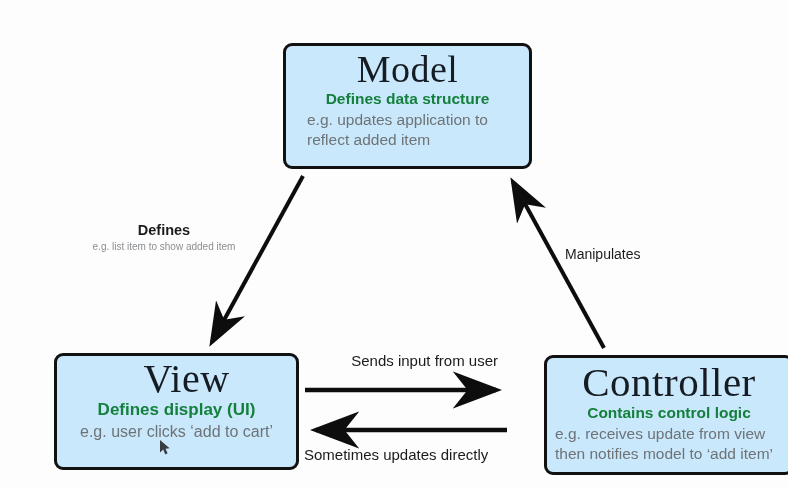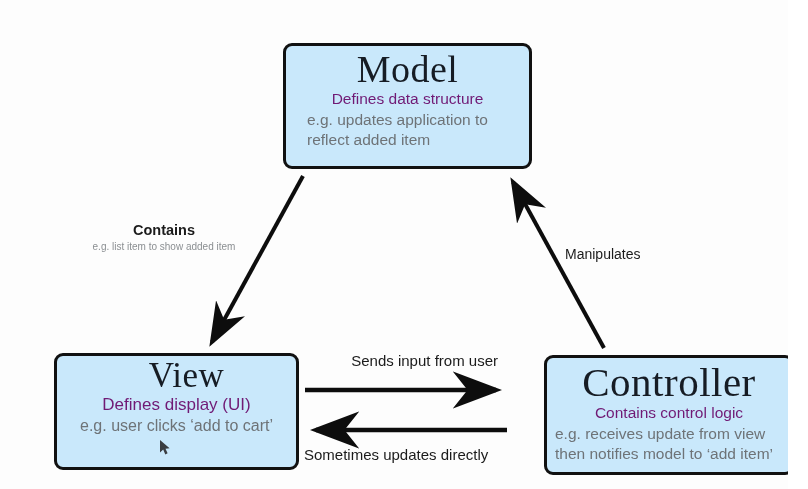--- a/index.html
+++ b/index.html
@@ -31,39 +31,39 @@
   }
 
   .node .title {
     font-family: "Liberation Serif", serif;
     color: #161c24;
     line-height: 1.08;
     letter-spacing: 0.5px;
   }
 
   .node .subtitle {
-    font-weight: normal;
-    color: #701a75;
+    font-weight: bold;
+    color: #15803d;
     line-height: 1.2;
   }
 
   .node .example {
     color: var(--muted, #6e7377);
     line-height: 1.32;
   }
 
   
   .node.model { left: 283px; top: 43px; width: 243px; height: 117px; padding-top: 3px; }
   .node.model .title { font-size: 38px; }
   .node.model .subtitle { font-size: 15.5px; }
   .node.model .example { font-size: 15.5px; text-align: left; padding: 1px 8px 0 9px; margin-left: 12px; }
 
   
   .node.view { left: 54px; top: 353px; width: 239px; height: 110px; padding-top: 1px; }
-  .node.view .title { font-size: 35px; margin-left: 20px; }
+  .node.view .title { font-size: 40px; margin-left: 20px; }
   .node.view .subtitle { font-size: 17px; }
   .node.view .example { font-size: 16px; }
 
   
   .node.controller { left: 512px; top: 355px; width: 244px; height: 112px; padding-top: 2px; margin-left: 32px; }
   .node.controller .title { font-size: 41px; }
   .node.controller .subtitle { font-size: 15.5px; }
   .node.controller .example { font-size: 15.5px; text-align: left; padding: 1px 4px 0 8px; }
 
   .edge-label {
@@ -116,21 +116,21 @@
     <div class="example">e.g. user clicks ‘add to cart’</div>
   </div>
 
   <div class="node controller">
     <div class="title">Controller</div>
     <div class="subtitle">Contains control logic</div>
     <div class="example">e.g. receives update from view then notifies model to ‘add item’</div>
   </div>
 
   <div class="edge-label updates">
-    <div class="main">Contains</div>
+    <div class="main">Defines</div>
     <div class="sub">e.g. list item to show added item</div>
   </div>
 
   <div class="edge-label manipulates">Manipulates</div>
 
   <div class="edge-label sends">Sends input from user</div>
 
   <div class="edge-label sometimes">Sometimes updates directly</div>
 
   <svg class="cursor" viewBox="0 0 13 18">

